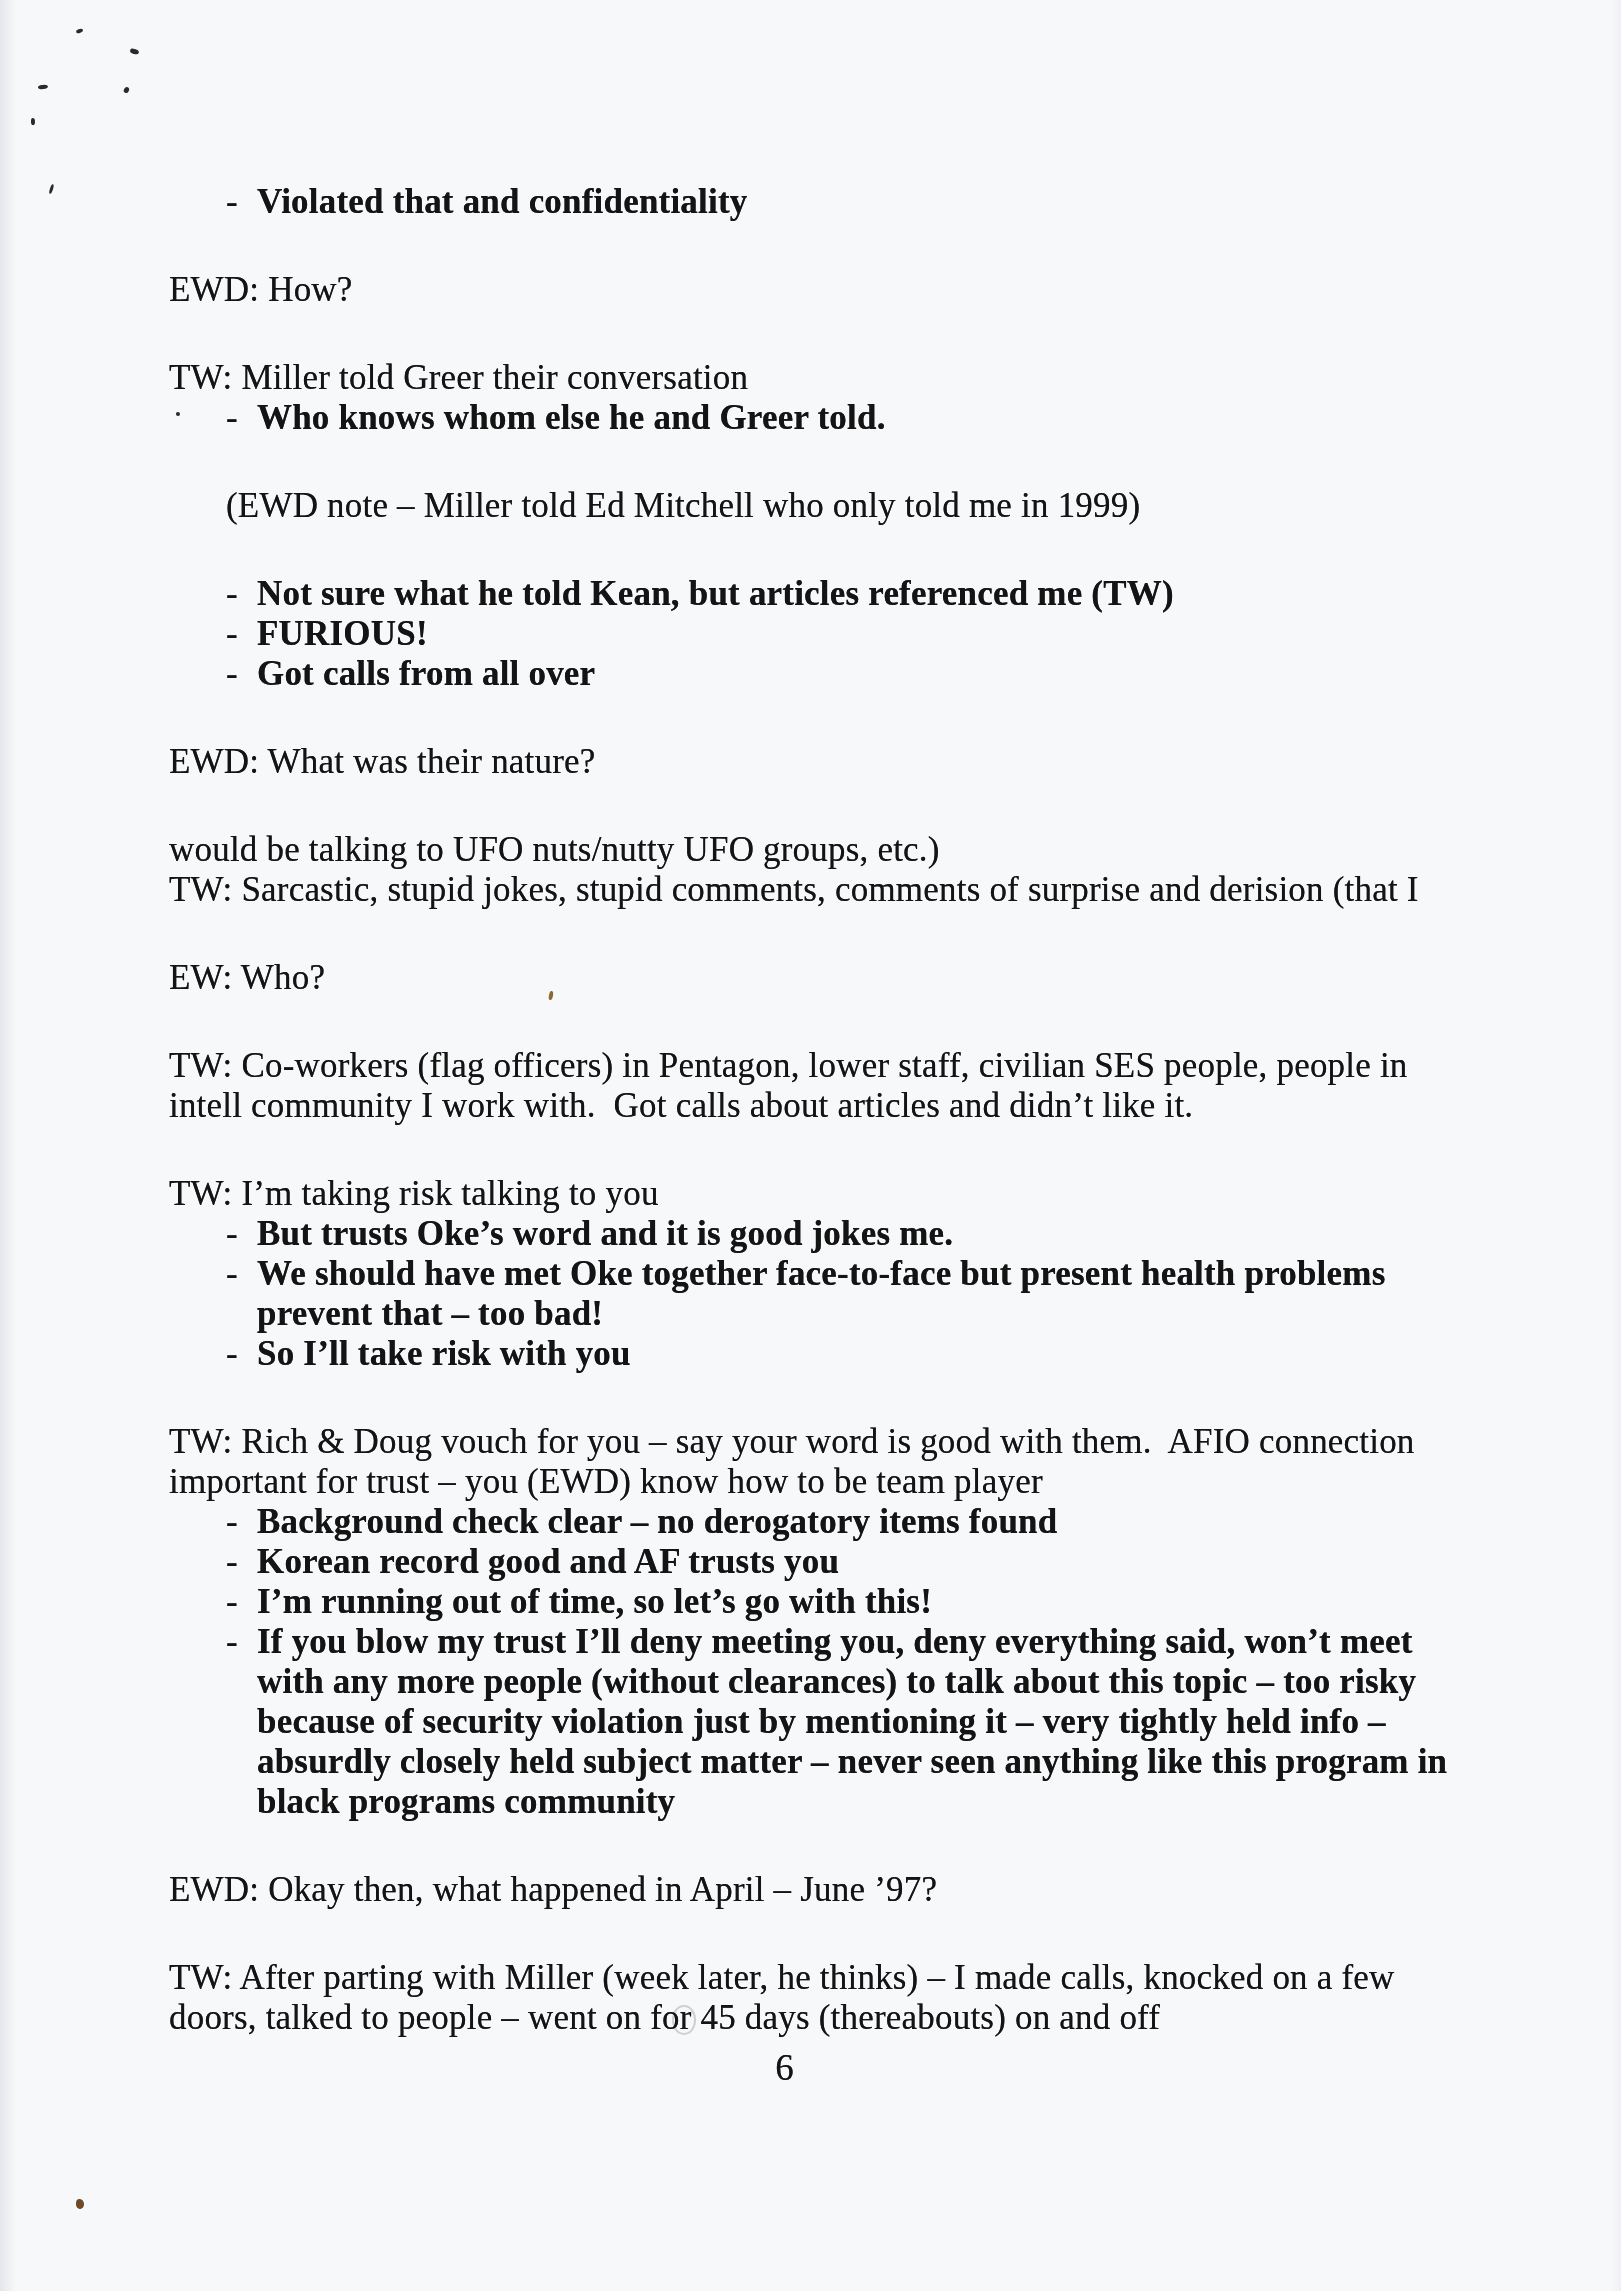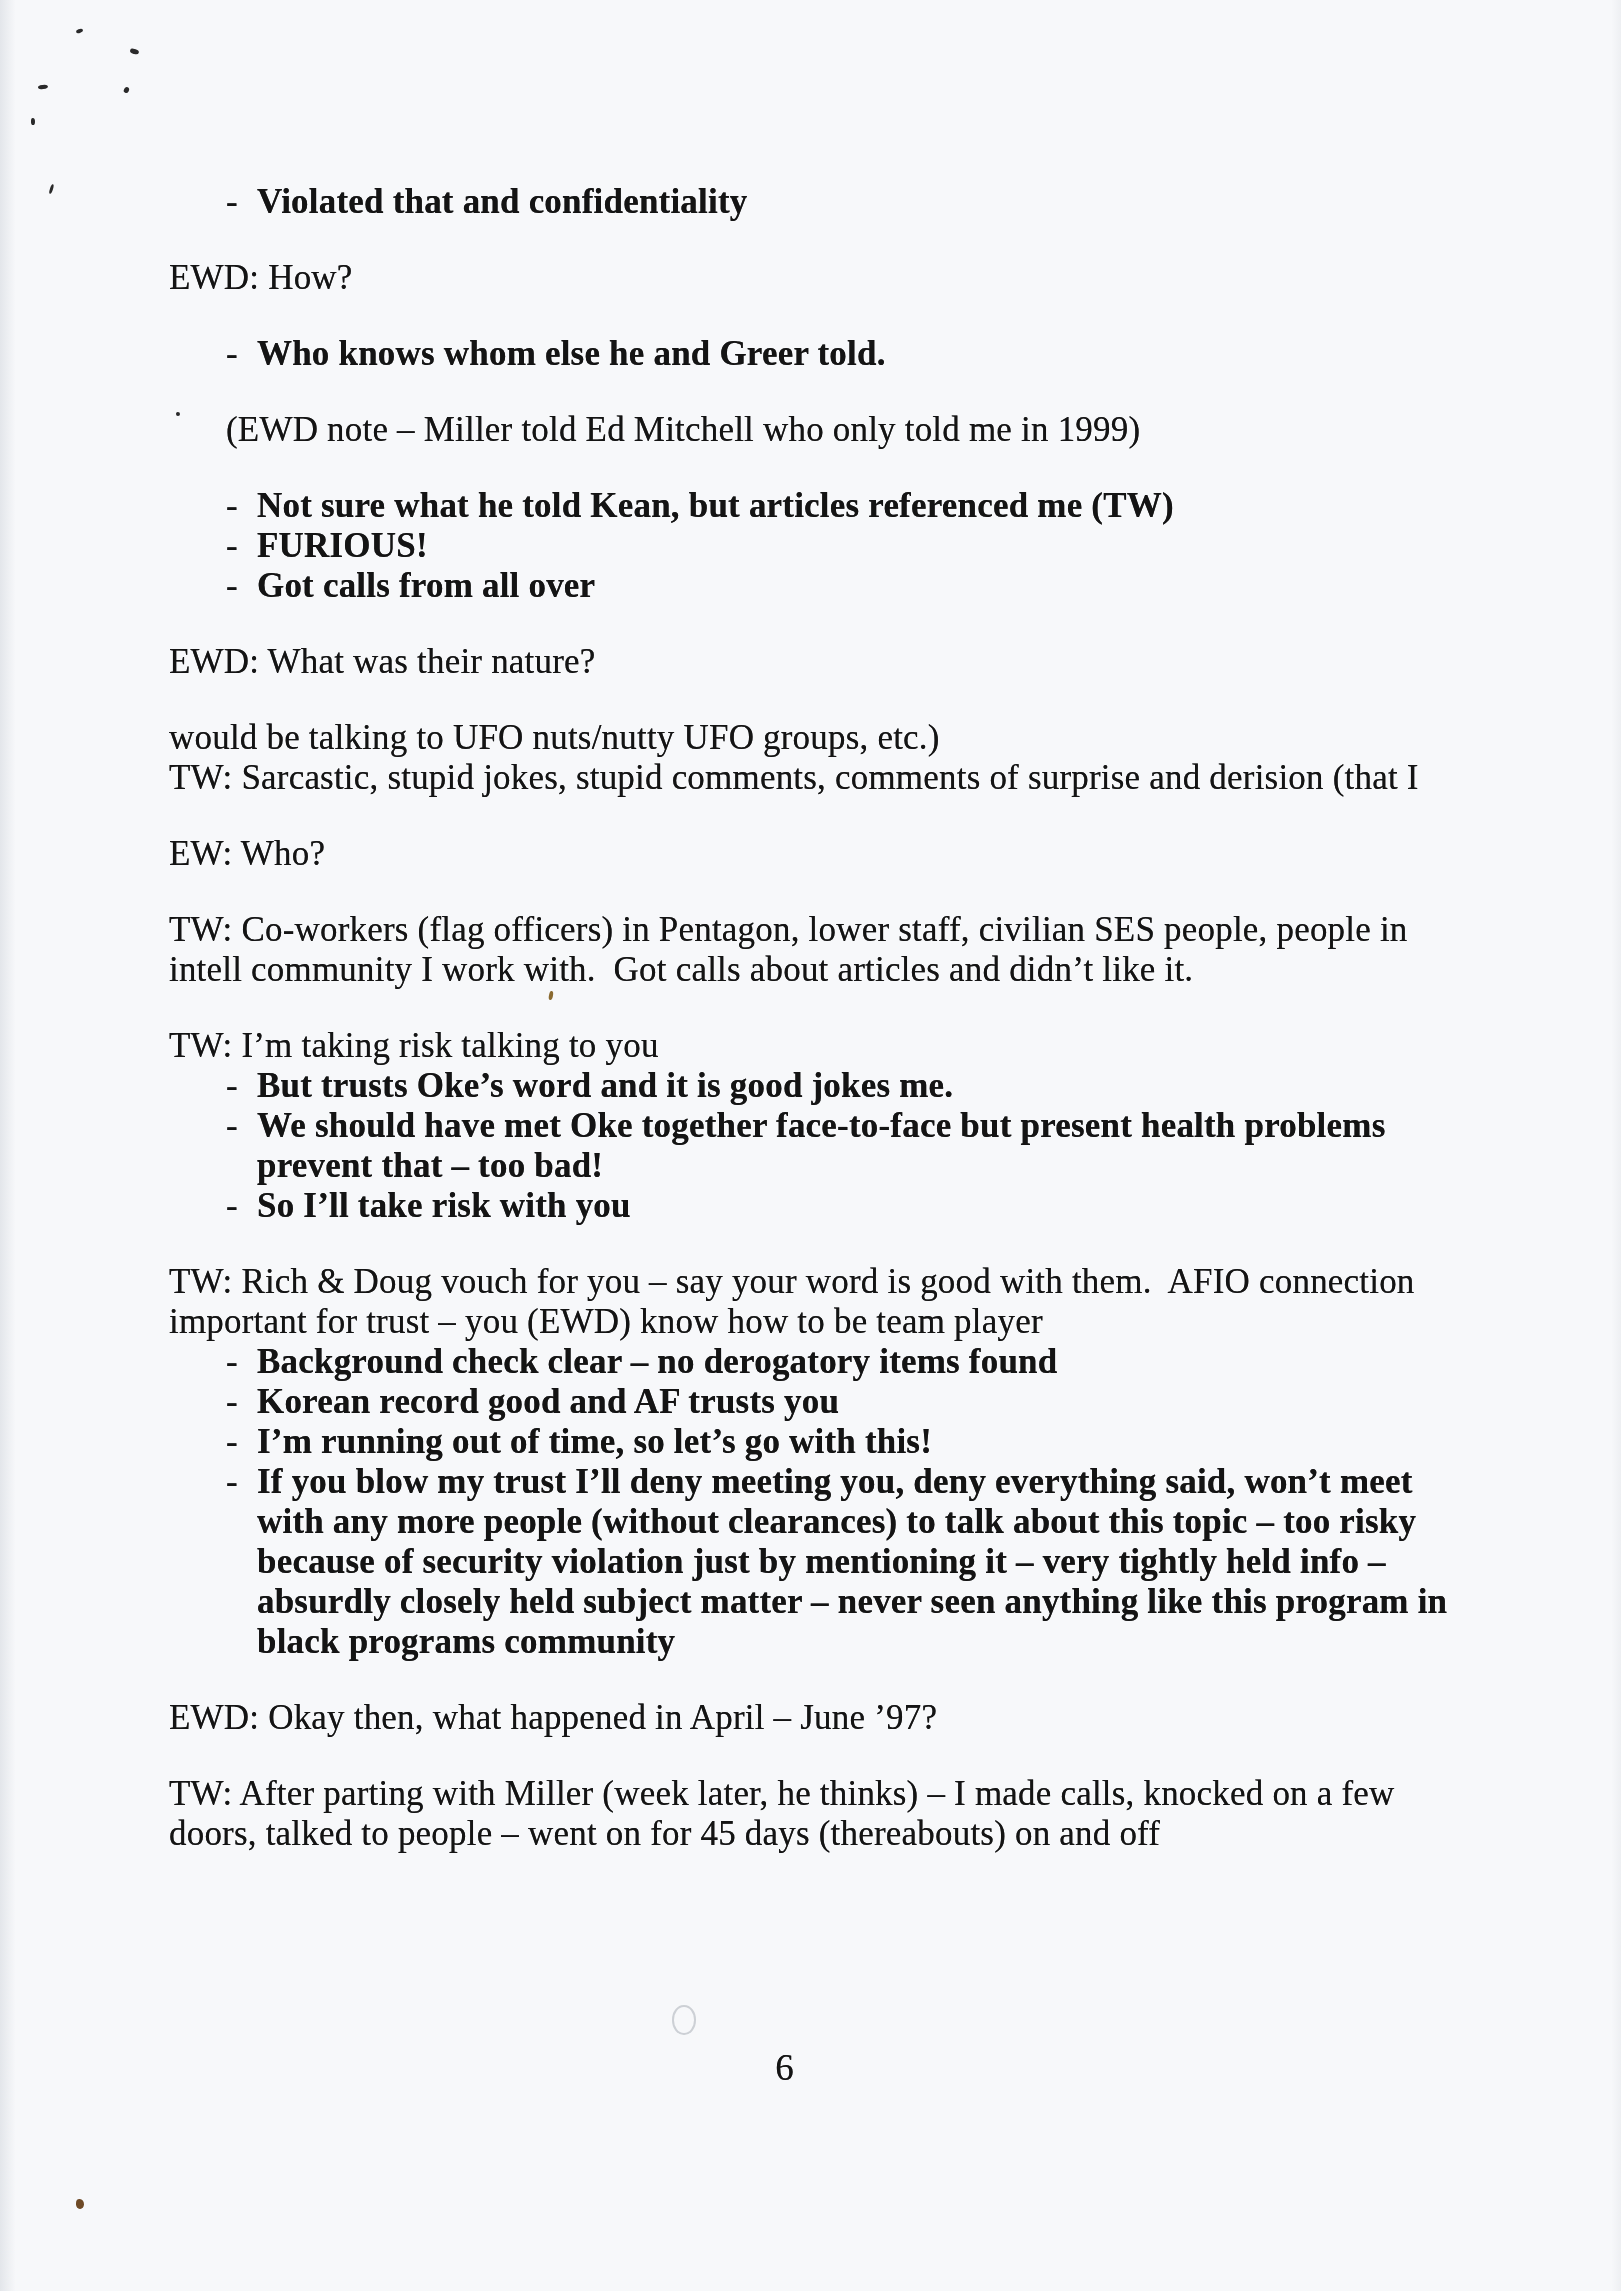--- a/index.html
+++ b/index.html
@@ -17,21 +17,21 @@
     color:#141414;
     text-shadow:0 0 0.6px rgba(10,10,10,0.75);
     letter-spacing:0.2px;
   }
   .content{
     position:absolute;
     left:169px;top:182px;
     width:1411px;
   }
   .line{white-space:pre;line-height:40px;}
-  .block + .block{margin-top:36px;}
+  .block + .block{margin-top:48px;}
   .bullet{display:flex;padding-left:57px;}
   .dash{width:31px;flex:0 0 31px;line-height:40px;}
   .btext{flex:1 1 auto;font-weight:bold;}
   .note{padding-left:57px;}
   .page-number{
     position:absolute;left:755px;top:2047px;
     width:59px;text-align:center;
     font-size:37px;line-height:41px;
   }
   .speck{position:absolute;background:#2a2a2a;border-radius:45% 55% 50% 50%;}
@@ -68,20 +68,21 @@
             <div class="line">Violated that and confidentiality</div>
           </div>
       </div>
     </div>
 
     <div class="block">
       <div class="line">EWD: How?</div>
     </div>
 
     <div class="block">
+      <div class="line">TW: Miller told Greer their conversation</div>
       <div class="bullet">
         <div class="dash line">-</div>
         <div class="btext">
             <div class="line">Who knows whom else he and Greer told.</div>
           </div>
       </div>
     </div>
 
     <div class="block note">
       <div class="line">(EWD note – Miller told Ed Mitchell who only told me in 1999)</div>

